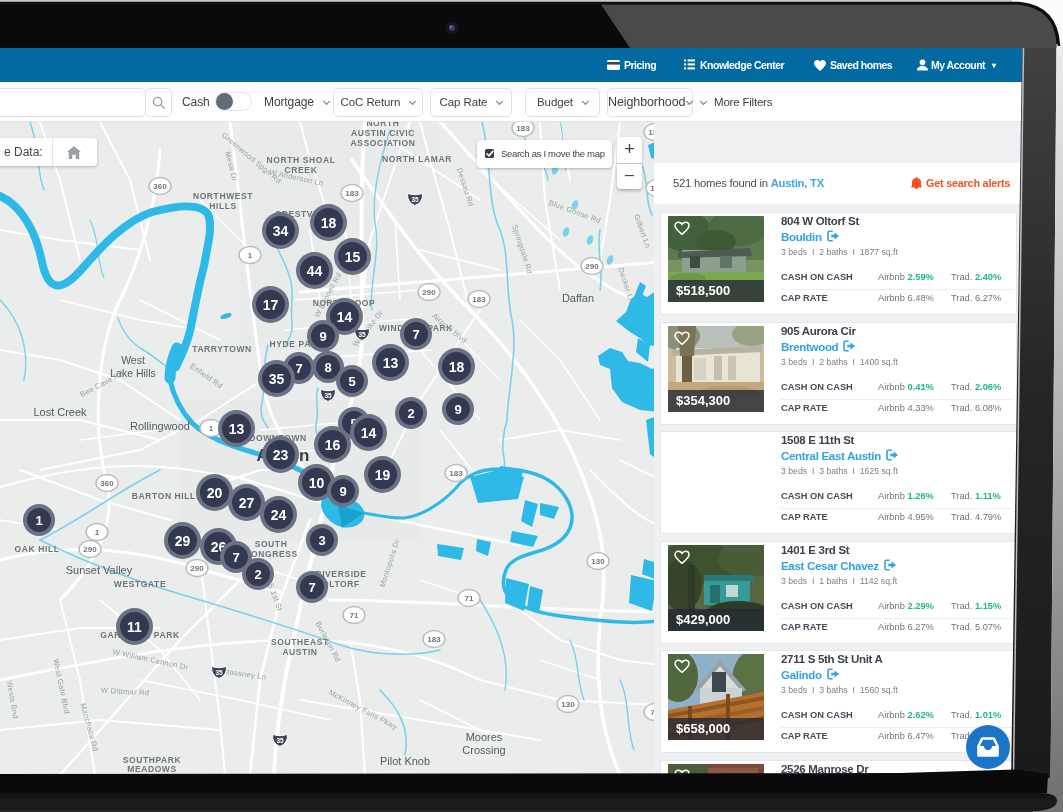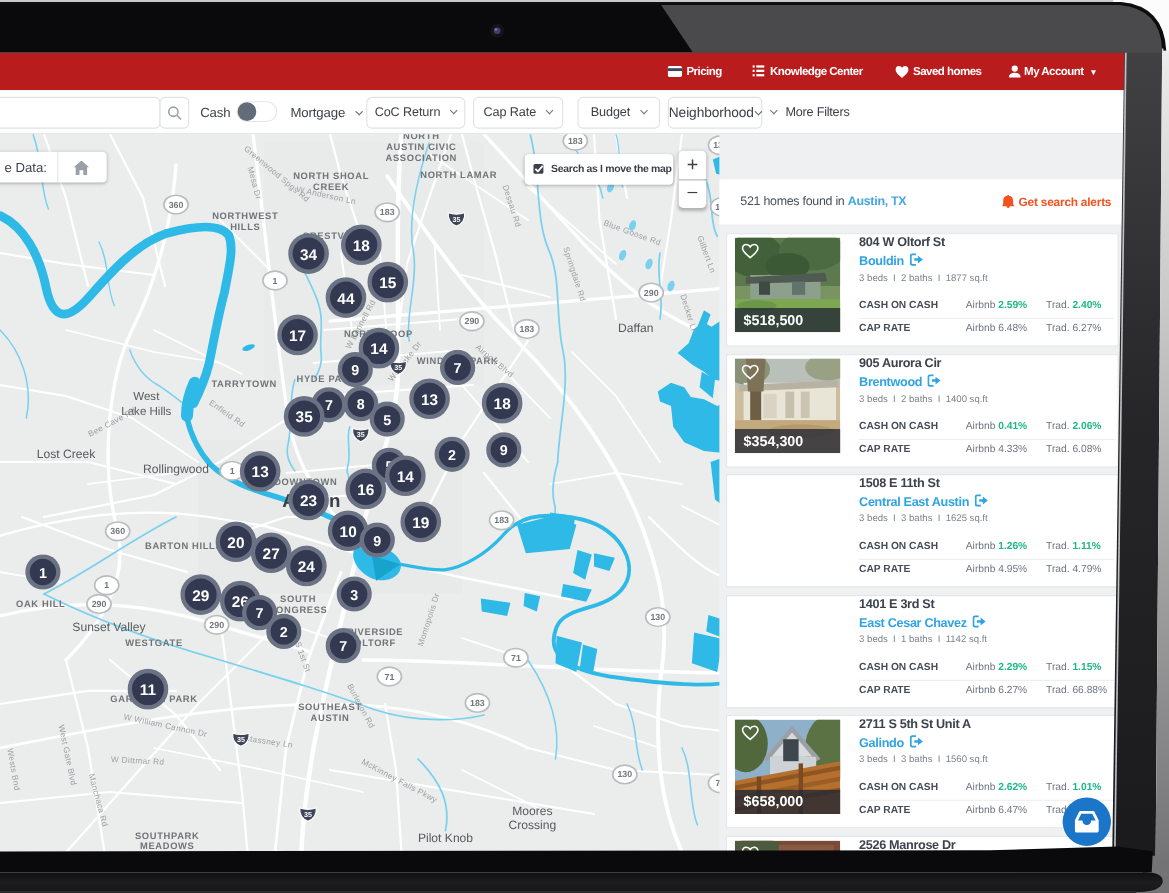--- a/index.html
+++ b/index.html
@@ -1,18 +1,18 @@
 <!DOCTYPE html>
 <html><head><meta charset="utf-8">
 <style>
 *{margin:0;padding:0;box-sizing:border-box}
 html,body{width:1063px;height:812px;overflow:hidden;background:#fff;font-family:"Liberation Sans",sans-serif;position:relative}
 #screen{position:absolute;left:0;top:0;width:1063px;height:812px;clip-path:polygon(0 48px,1025px 48px,1016px 775px,0 775px)}
 
-#nav{position:absolute;left:0;top:48px;width:1025px;height:34px;background:#b91c1c;color:#fff;font-size:10.5px;font-weight:bold;letter-spacing:-.5px}
+#nav{position:absolute;left:0;top:48px;width:1025px;height:34px;background:#0369a1;color:#fff;font-size:10.5px;font-weight:bold;letter-spacing:-.5px}
 #nav .it{position:absolute;top:0;height:34px;line-height:34px;white-space:nowrap}
 #nav svg{vertical-align:-3px;margin-right:7px}
 
 #srow{position:absolute;left:0;top:82px;width:1025px;height:40px;background:#fff;border-bottom:1px solid #e4e4e6}
 .sbox{position:absolute;border:1px solid #dfe1e4;border-radius:5px;background:#fff;height:29px;top:6px;font-size:11.5px;color:#3c4048;line-height:27px;text-align:center;letter-spacing:-.1px;white-space:nowrap}
 .plain{position:absolute;top:6px;height:29px;line-height:29px;font-size:12px;color:#3c4048;white-space:nowrap;letter-spacing:-.1px}
 .car{display:inline-block;width:5px;height:5px;border-right:1.5px solid #70757c;border-bottom:1.5px solid #70757c;transform:rotate(45deg);vertical-align:2px;margin-left:7px}
 
 #map{position:absolute;left:0;top:122px;width:660px;height:653px;background:#ecedec}
 .mk{position:absolute;border-radius:50%;background:#323950;border:4px solid rgba(129,136,152,.72);color:#fff;font-weight:bold;display:flex;align-items:center;justify-content:center;font-size:14px}
@@ -412,21 +412,21 @@
    <div class="mk mkb" style="left:200px;top:406px">26</div>
    <div class="mk mks" style="left:220px;top:419px">7</div>
    <div class="mk mks" style="left:306px;top:402px">3</div>
    <div class="mk mks" style="left:242px;top:436px">2</div>
    <div class="mk mks" style="left:296px;top:449px">7</div>
    <div class="mk mkb" style="left:116px;top:486px">11</div>
    </div>
    <div class="mctl" style="left:-61px;top:16px;width:158px;height:28px;line-height:28px;font-size:12px;color:#3f454d"><span style="margin-left:65px">e Data:</span><span style="position:absolute;left:113px;top:0;width:1px;height:28px;background:#e5e5e5"></span><svg width="14" height="13" viewBox="0 0 16 15" style="position:absolute;left:128px;top:8px">
           <path d="M8 0L0 7h2v8h4v-5h4v5h4V7h2z" fill="#9aa0a6"></path>
         </svg></div>
-   <div class="mctl" style="left:477px;top:18px;width:135px;height:28px;line-height:28px;font-size:9.5px;font-weight:bold;color:#3a3f46;letter-spacing:-.3px"><span style="position:absolute;left:8px;top:9px;width:9px;height:9px;background:#3c4048;border-radius:1.5px"></span><svg style="position:absolute;left:9px;top:10px" width="8" height="7" viewBox="0 0 12 10">
+   <div class="mctl" style="left:477px;top:18px;width:135px;height:28px;line-height:28px;font-size:9.5px;font-weight:normal;color:#3a3f46;letter-spacing:-.3px"><span style="position:absolute;left:8px;top:9px;width:9px;height:9px;background:#3c4048;border-radius:1.5px"></span><svg style="position:absolute;left:9px;top:10px" width="8" height="7" viewBox="0 0 12 10">
           <path d="M1 5l3.5 3.5L11 1" stroke="#fff" stroke-width="2.4" fill="none"></path>
         </svg><span style="margin-left:24px">Search as I move the map</span></div>
    <div class="mctl" style="left:617px;top:15px;width:25px;height:26px;text-align:center;font-size:18px;font-weight:normal;color:#3c4043;line-height:25px;border-radius:4px 4px 0 0">+</div>
    <div class="mctl" style="left:617px;top:42px;width:25px;height:25px;text-align:center;font-size:16px;font-weight:normal;color:#3c4043;line-height:22px;border-radius:0 0 4px 4px;box-shadow:0 2px 3px rgba(0,0,0,.25)">–</div>
   </div>
   <div id="panel">
     <div id="found">
         <span style="position:absolute;left:19px;top:14px">521 homes found in <span style="color:#41a7e2;font-weight:bold">Austin, TX</span></span>
       <span style="position:absolute;left:257px;top:14px;color:#f4511e;font-weight:bold;font-size:10.8px;letter-spacing:-.2px"><svg width="11" height="12" viewBox="0 0 14 16" style="vertical-align:-2px;margin-right:4px">
             <path fill="#f4511e" d="M7 16a2 2 0 002-2H5a2 2 0 002 2zm6-5V7A6 6 0 008 1.2V1a1 1 0 10-2 0v.2A6 6 0 001 7v4l-1 2v1h14v-1z"></path>
@@ -516,36 +516,51 @@
             <span class="vt">Trad. <span class="gr">1.11%</span></span>
           </div>
           <div class="dvd"></div>
           <div class="r2">
             <span class="lbl">CAP RATE</span>
             <span class="va">Airbnb 4.95%</span>
             <span class="vt">Trad. 4.79%</span>
           </div>
         </div>
       <div class="card" style="top:418.5px">
+          <div class="thumb"><svg width="96" height="86" viewBox="0 0 96 86">
+              <rect width="96" height="86" fill="#57663f"></rect>
+              <ellipse cx="30" cy="18" rx="40" ry="22" fill="#3f522f"></ellipse>
+              <ellipse cx="80" cy="14" rx="30" ry="18" fill="#4a5c37"></ellipse>
+              <ellipse cx="14" cy="40" rx="20" ry="26" fill="#36452a"></ellipse>
+              <rect x="36" y="34" width="46" height="26" fill="#379a96"></rect>
+              <rect x="36" y="30" width="50" height="6" fill="#2a7a77"></rect>
+              <rect x="42" y="40" width="10" height="18" fill="#2a6e6b"></rect>
+              <rect x="58" y="40" width="12" height="12" fill="#bfd8d4"></rect>
+              <ellipse cx="70" cy="70" rx="34" ry="14" fill="#2e3c26"></ellipse>
+              <rect y="66" width="96" height="20" fill="#43523a"></rect>
+              <rect x="20" y="20" width="7" height="46" fill="#2f3a26"></rect>
+            </svg><svg class="heart" width="16" height="15" viewBox="0 0 32 29">
+              <path fill="none" stroke="#fff" stroke-width="3" d="M16 26C9.5 20.5 2 14.5 2 8.8 2 5 5 2 8.8 2 11.6 2 14.5 3.6 16 6.2 17.5 3.6 20.4 2 23.2 2 27 2 30 5 30 8.8 30 14.5 22.5 20.5 16 26Z"></path>
+            </svg><div class="price">$429,000</div></div>
           <div class="t1">1401 E 3rd St</div>
           <div class="t2">East Cesar Chavez<svg width="13" height="12" viewBox="0 0 16 14" style="vertical-align:-1px;margin-left:5px">
               <path fill="none" stroke="#2fa3e3" stroke-width="2" d="M7 1.2 H3 A1.8 1.8 0 0 0 1.2 3 V11 A1.8 1.8 0 0 0 3 12.8 H7"></path>
               <path fill="#2fa3e3" d="M9.2 2.6 L14.8 7 L9.2 11.4 V8.4 H5.2 V5.6 H9.2 Z"></path>
             </svg></div>
           <div class="t3">3 beds &nbsp;I&nbsp; 1 baths &nbsp;I&nbsp; 1142 sq.ft</div>
           <div class="r1">
             <span class="lbl">CASH ON CASH</span>
             <span class="va">Airbnb <span class="gr">2.29%</span></span>
             <span class="vt">Trad. <span class="gr">1.15%</span></span>
           </div>
           <div class="dvd"></div>
           <div class="r2">
             <span class="lbl">CAP RATE</span>
             <span class="va">Airbnb 6.27%</span>
-            <span class="vt">Trad. 66.88%</span>
+            <span class="vt">Trad. 5.07%</span>
           </div>
         </div>
       <div class="card" style="top:528.0px">
           <div class="thumb"><svg width="96" height="86" viewBox="0 0 96 86">
               <rect width="96" height="86" fill="#8fb0c9"></rect>
               <ellipse cx="10" cy="22" rx="20" ry="26" fill="#51683d"></ellipse>
               <ellipse cx="86" cy="26" rx="22" ry="30" fill="#5b7245"></ellipse>
               <path d="M28 34 L52 8 L76 34 Z" fill="#d8dadc"></path>
               <path d="M26 36 L52 6 L78 36 L74 38 L52 12 L30 38 Z" fill="#9aa0a6"></path>
               <rect x="32" y="34" width="42" height="30" fill="#cdd2d6"></rect>

